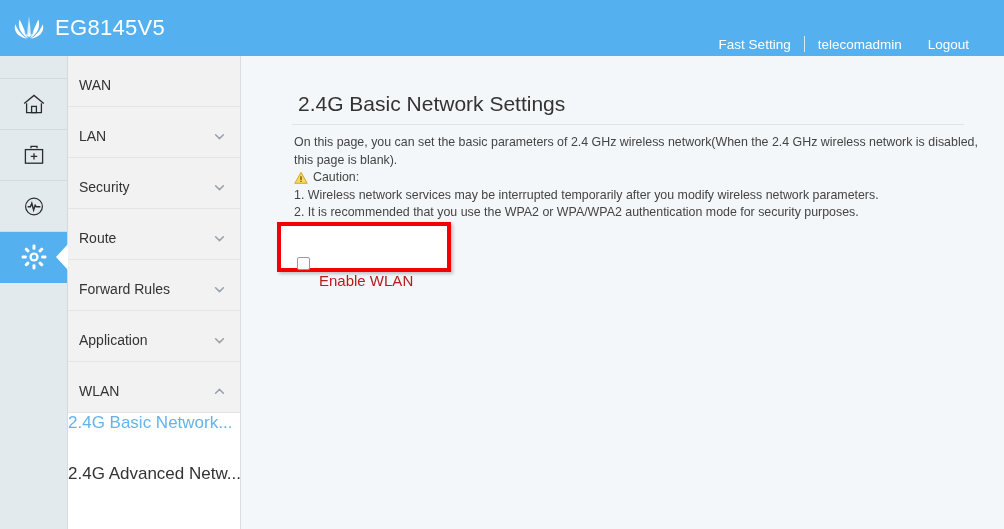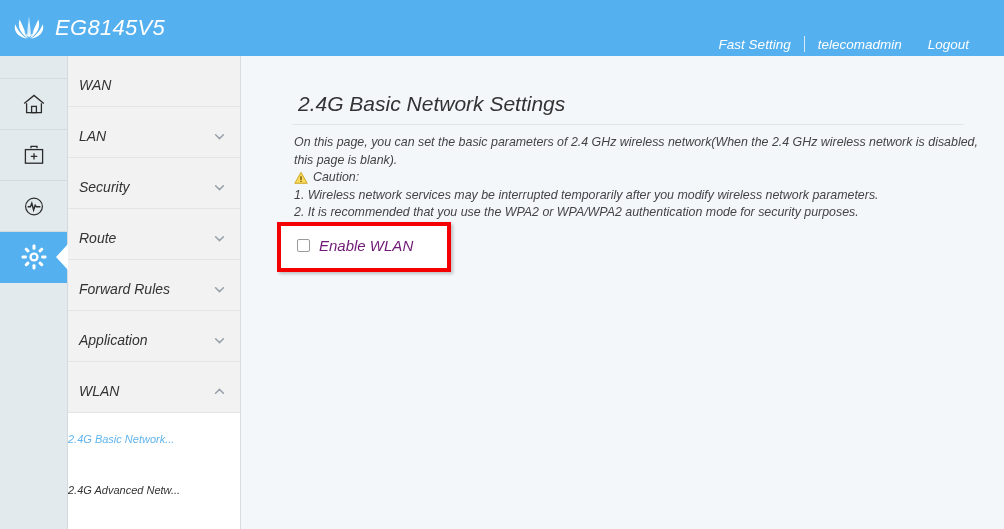--- a/index.html
+++ b/index.html
@@ -11,21 +11,20 @@
     height: 529px;
     overflow: hidden;
     background: #ffffff;
     font-family: "Liberation Sans", sans-serif;
     -webkit-font-smoothing: antialiased;
   }
   .app {
     position: relative;
     width: 1004px;
     height: 529px;
-    font-style: italic;
   }
 
   
   .header {
     position: absolute;
     left: 0; top: 0;
     width: 1004px;
     height: 56px;
     background: #54b0ef;
     display: flex;
@@ -143,22 +142,21 @@
     flex: 0 0 auto;
   }
   .chev svg { display: block; }
 
   .submenu {
     background: #ffffff;
   }
   .sub-item {
     height: 51px;
     display: flex;
-    align-items: center;
-    font-size: 11px;
+    font-size: 17px;
     color: #333333;
     cursor: pointer;
     box-sizing: border-box;
     white-space: nowrap;
   }
   .sub-item.active { color: #61b4ed; }
 
   
   .content {
     position: absolute;
@@ -237,22 +235,23 @@
     height: 13px;
     border: 1px solid #9a9a9a;
     background: #ffffff;
     border-radius: 2px;
     box-sizing: border-box;
     flex: 0 0 auto;
     cursor: pointer;
   }
   .cb-label {
     font-size: 15px;
-    color: #701a75;
+    color: #b91c1c;
     white-space: nowrap;
+    margin-top: 35px;
   }
 </style>
 </head>
 <body>
 
 <div class="app">
 
   <div class="header">
     <div class="brand">
       <span class="logo">

